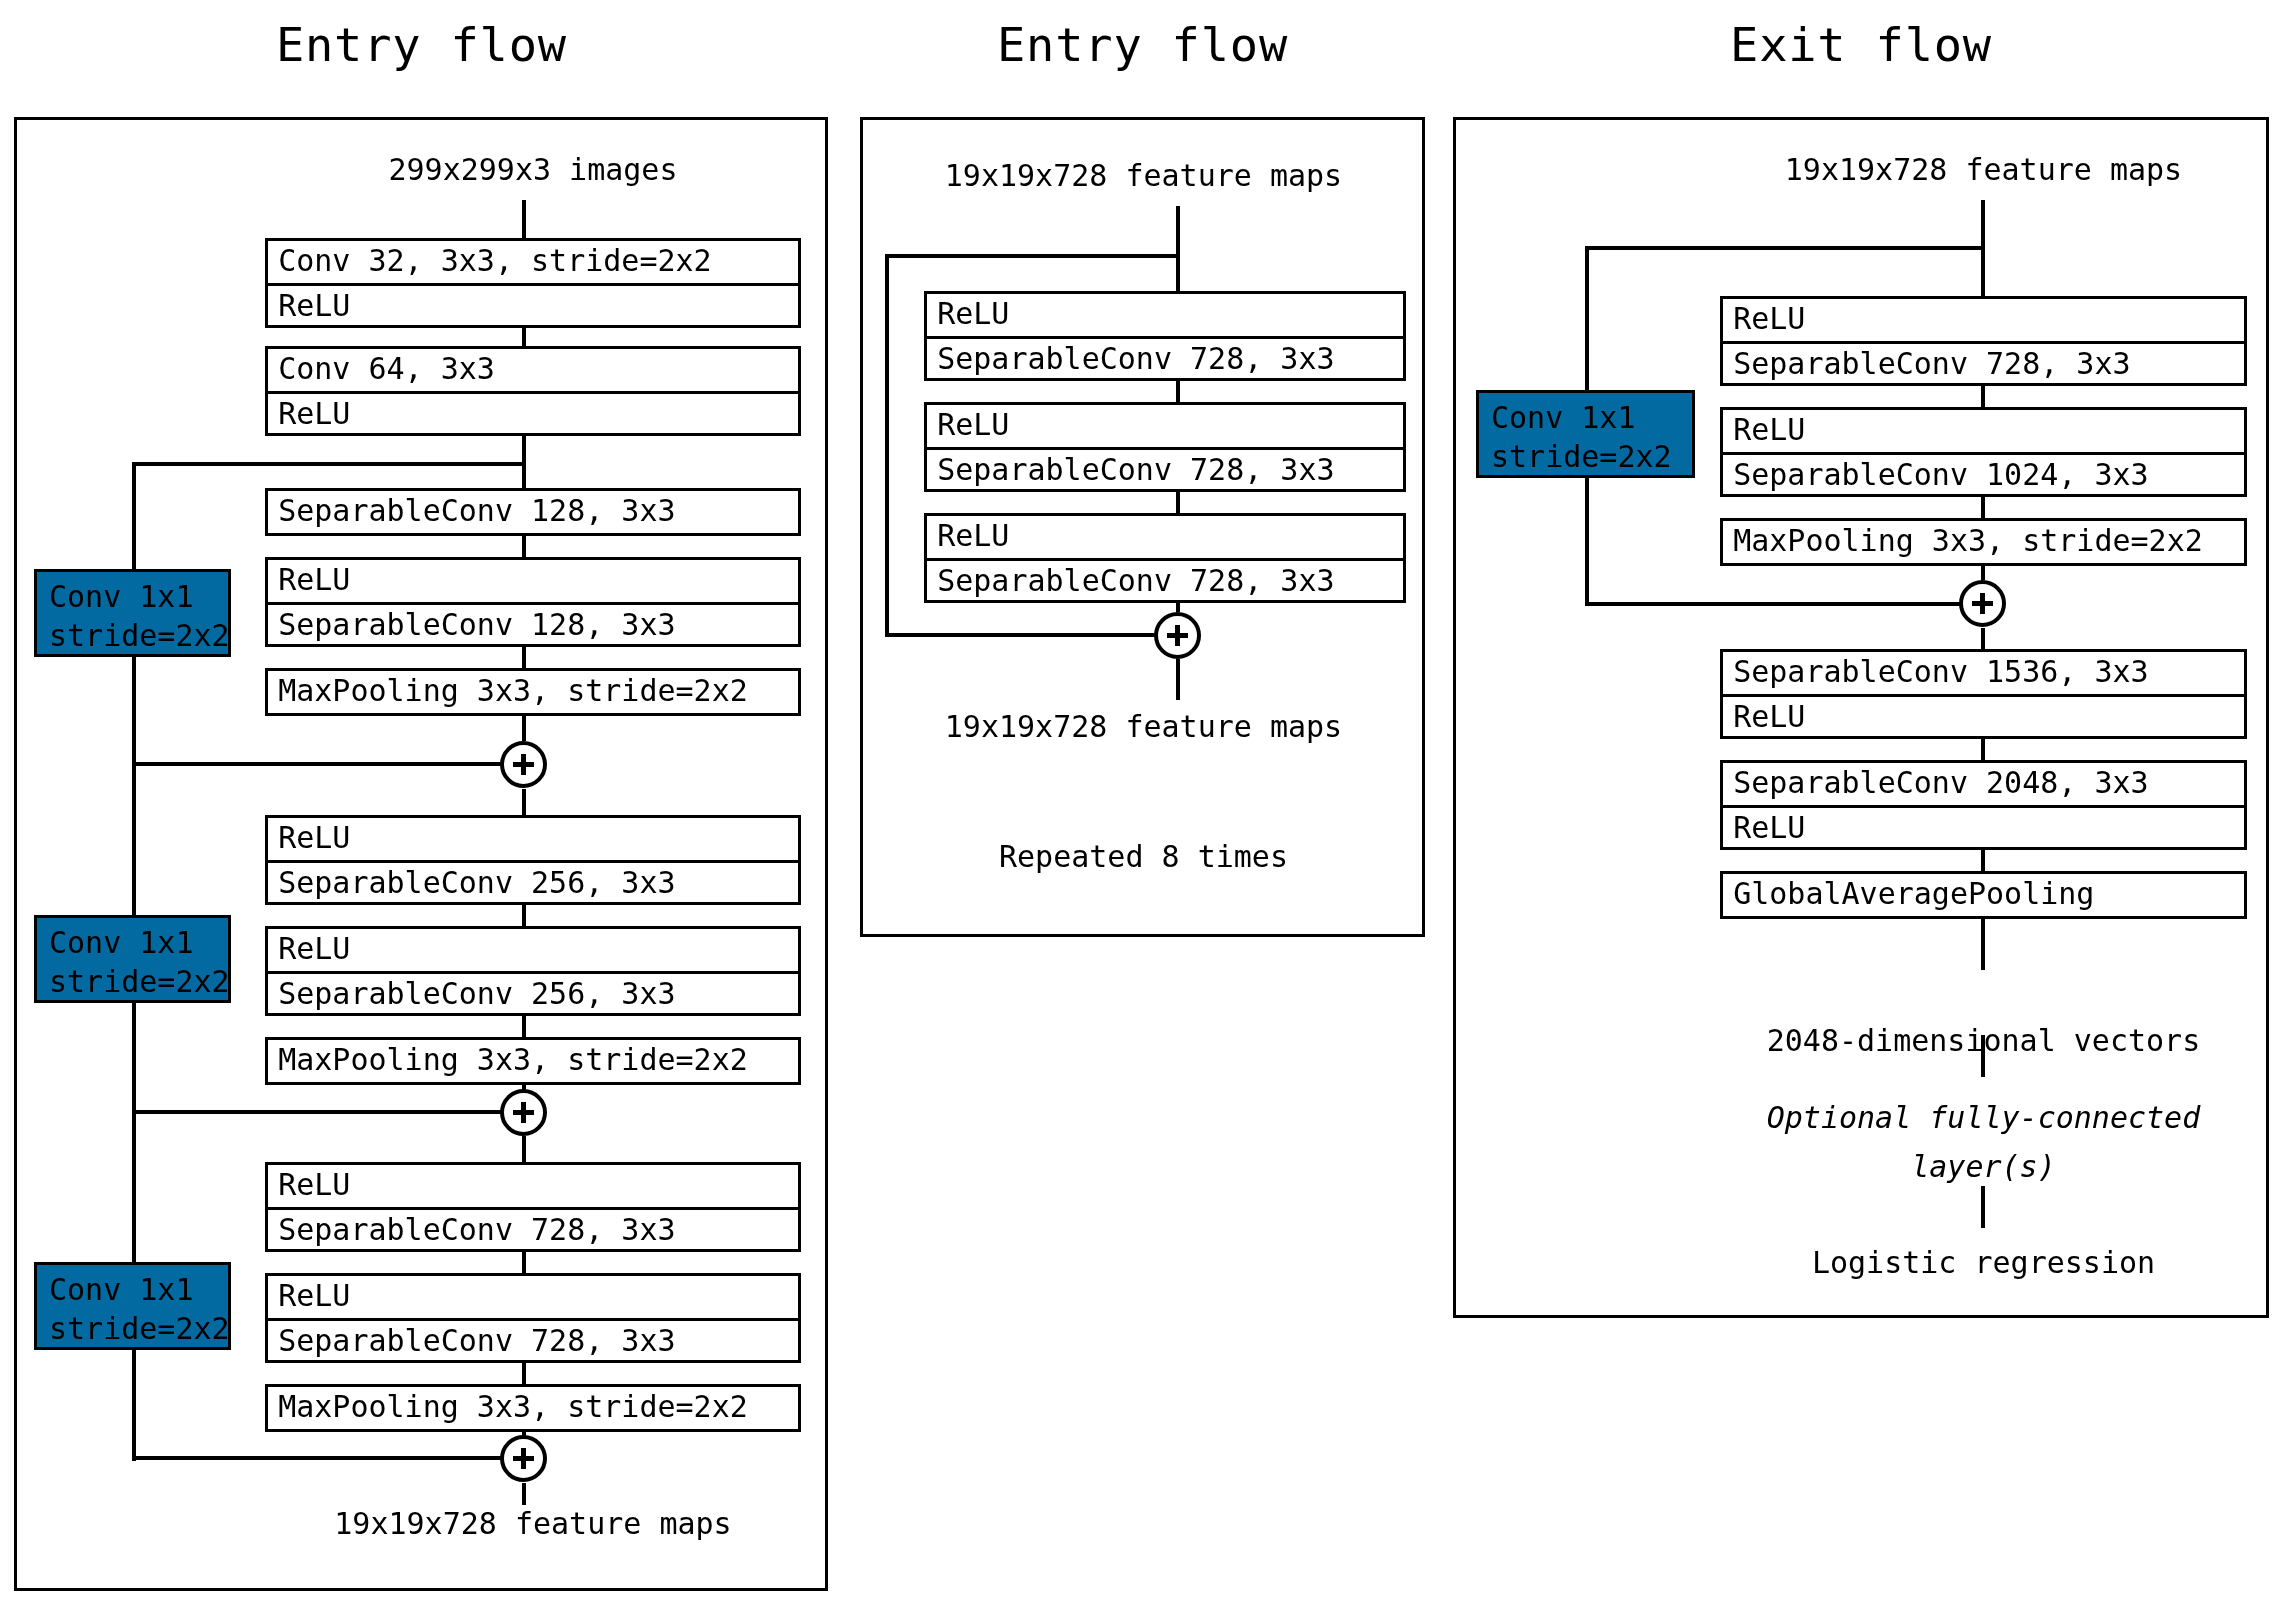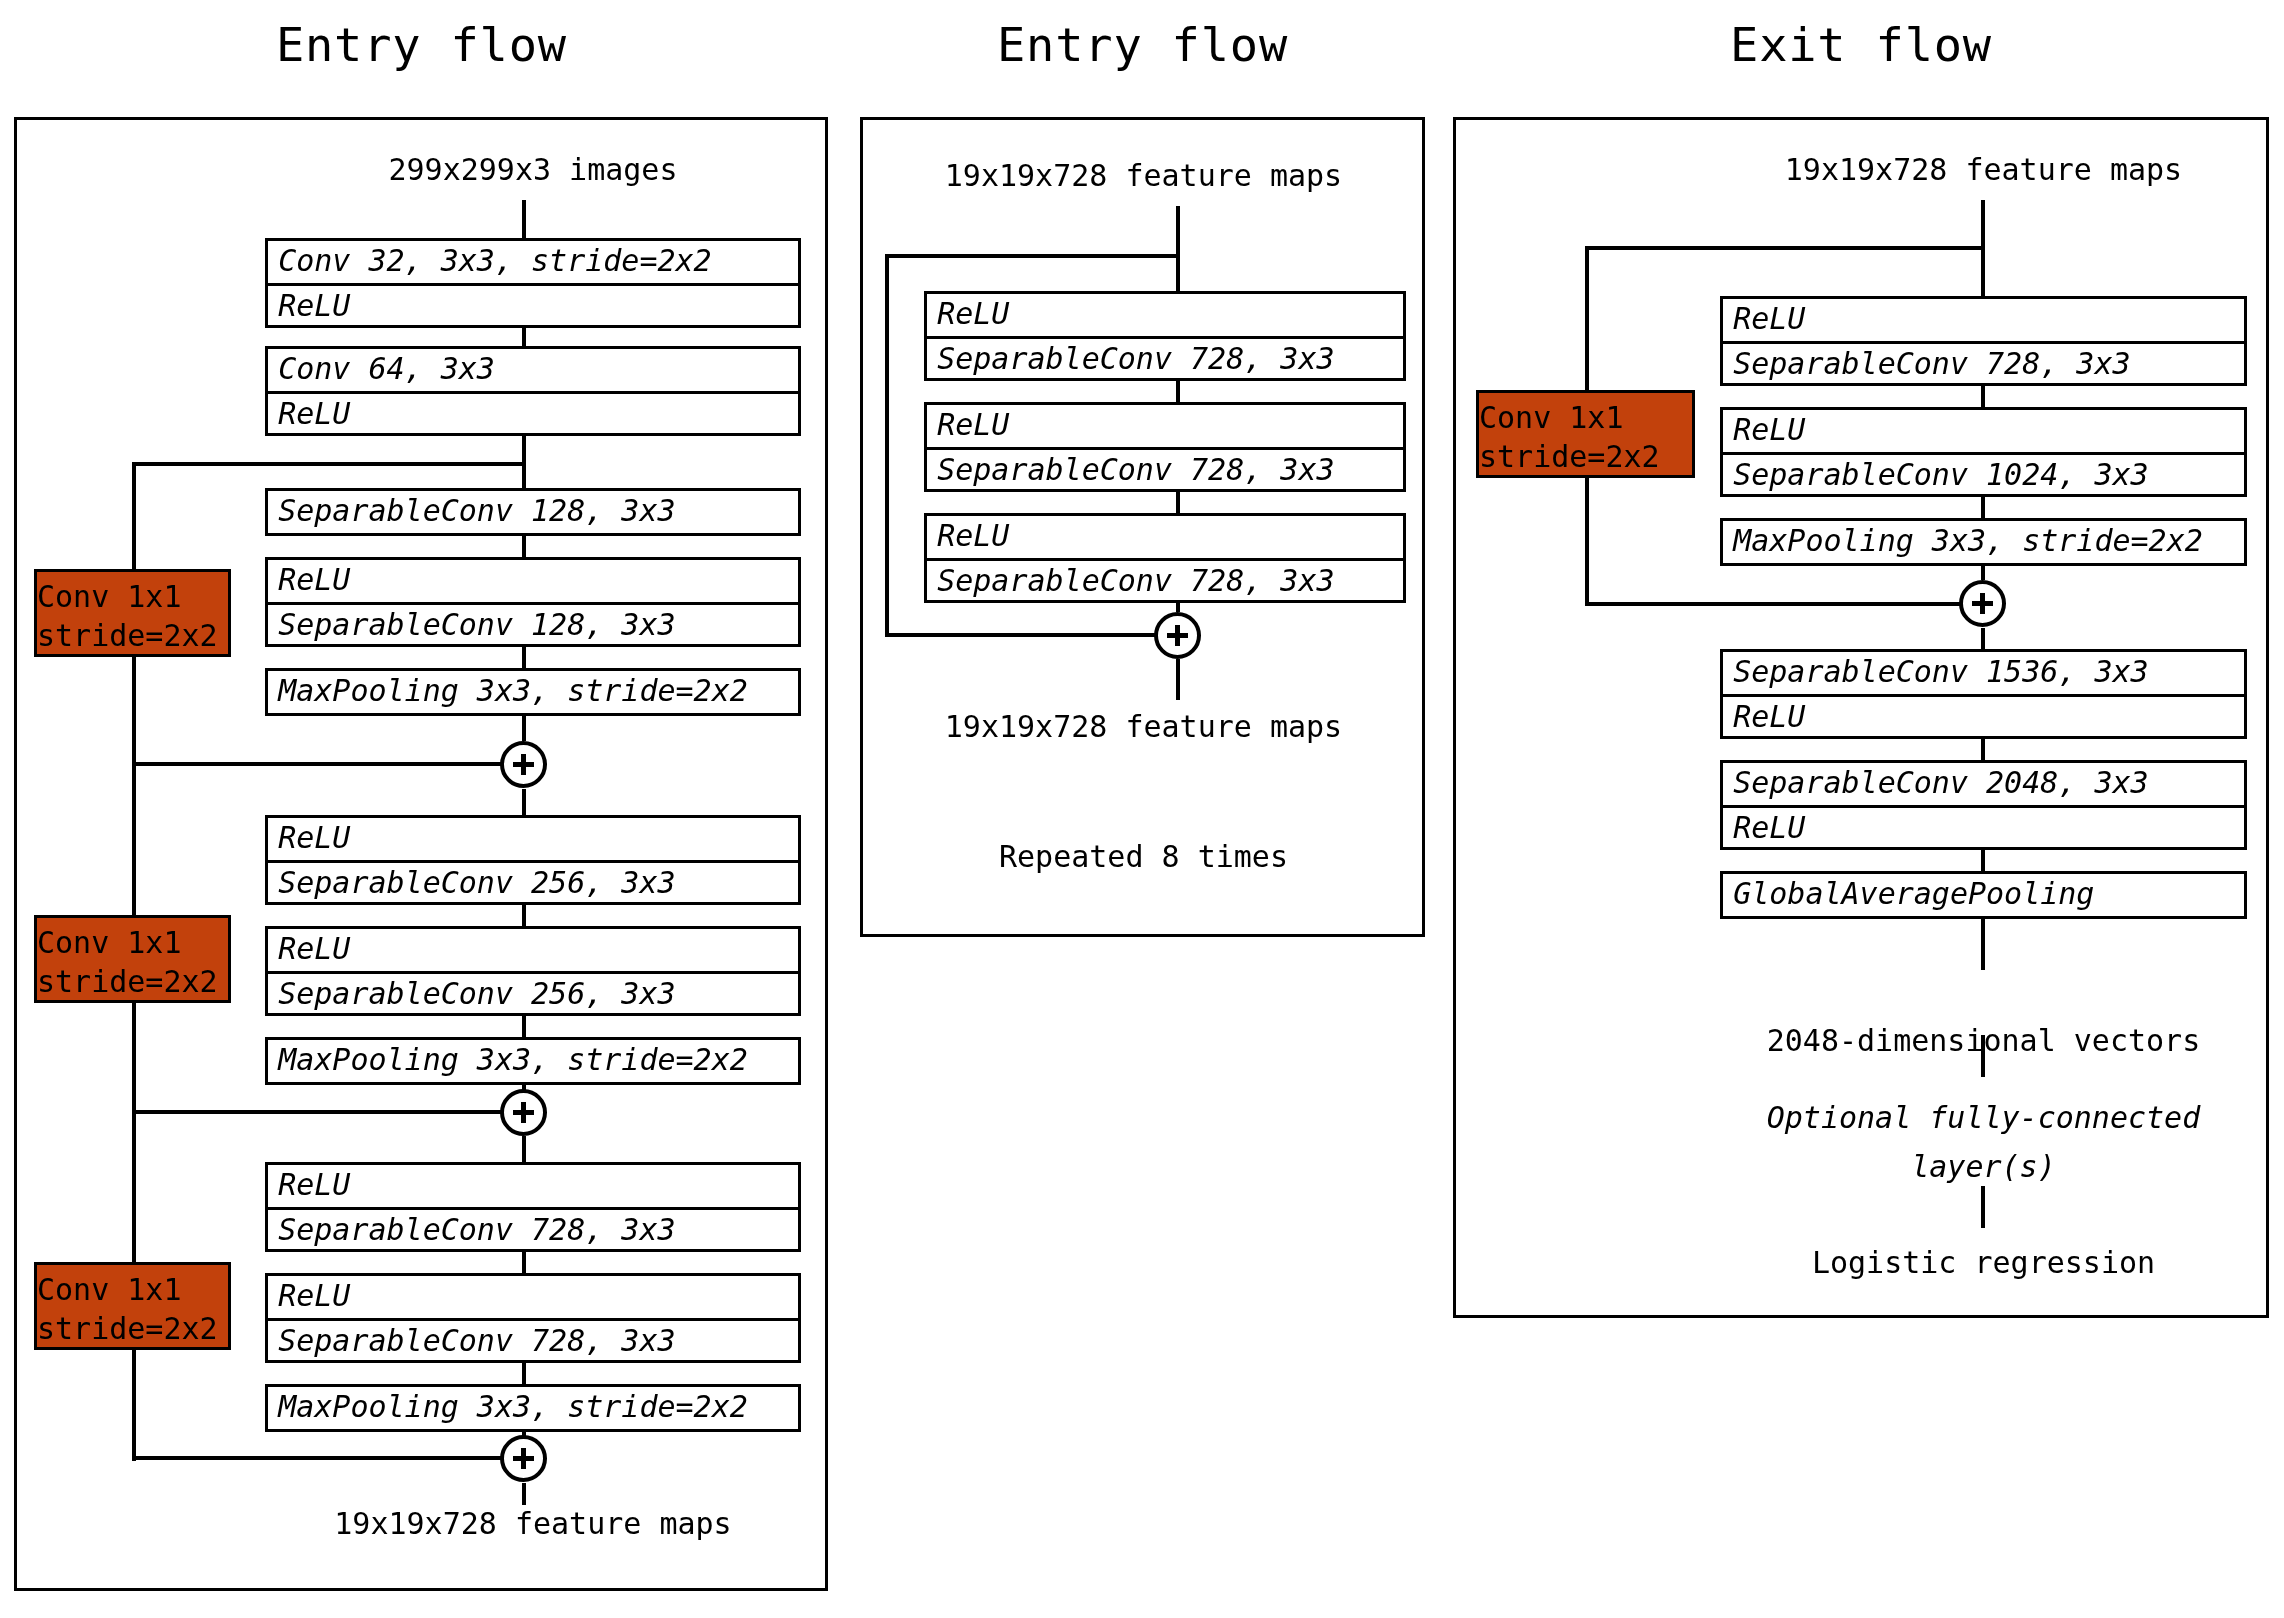--- a/index.html
+++ b/index.html
@@ -30,43 +30,43 @@
     box-sizing: border-box;
     background: #fff;
   }
   
   .layer-group {
     position: absolute;
     border: 3.4px solid #000;
     box-sizing: border-box;
     background: #fff;
     z-index: 5;
-    font-style: italic;
   }
   .layer-row {
     box-sizing: border-box;
     height: 42px;
     line-height: 39px;
     font-size: 30px;
     padding-left: 10.2px;
     white-space: nowrap;
     overflow: hidden;
     background: #fff;
   }
   .layer-row + .layer-row {
     border-top: 3.4px solid #000;
   }
   
   .skip-box {
     position: absolute;
     border: 3.4px solid #000;
     box-sizing: border-box;
-    background: #c2410c;
+    background: #0369a1;
     z-index: 6;
     font-size: 30px;
+    padding-left: 12px;
     padding-top: 5.1px;
   }
   .skip-box .ln {
     height: 39px;
     line-height: 39px;
     white-space: nowrap;
   }
   
   .vline {
     position: absolute;

